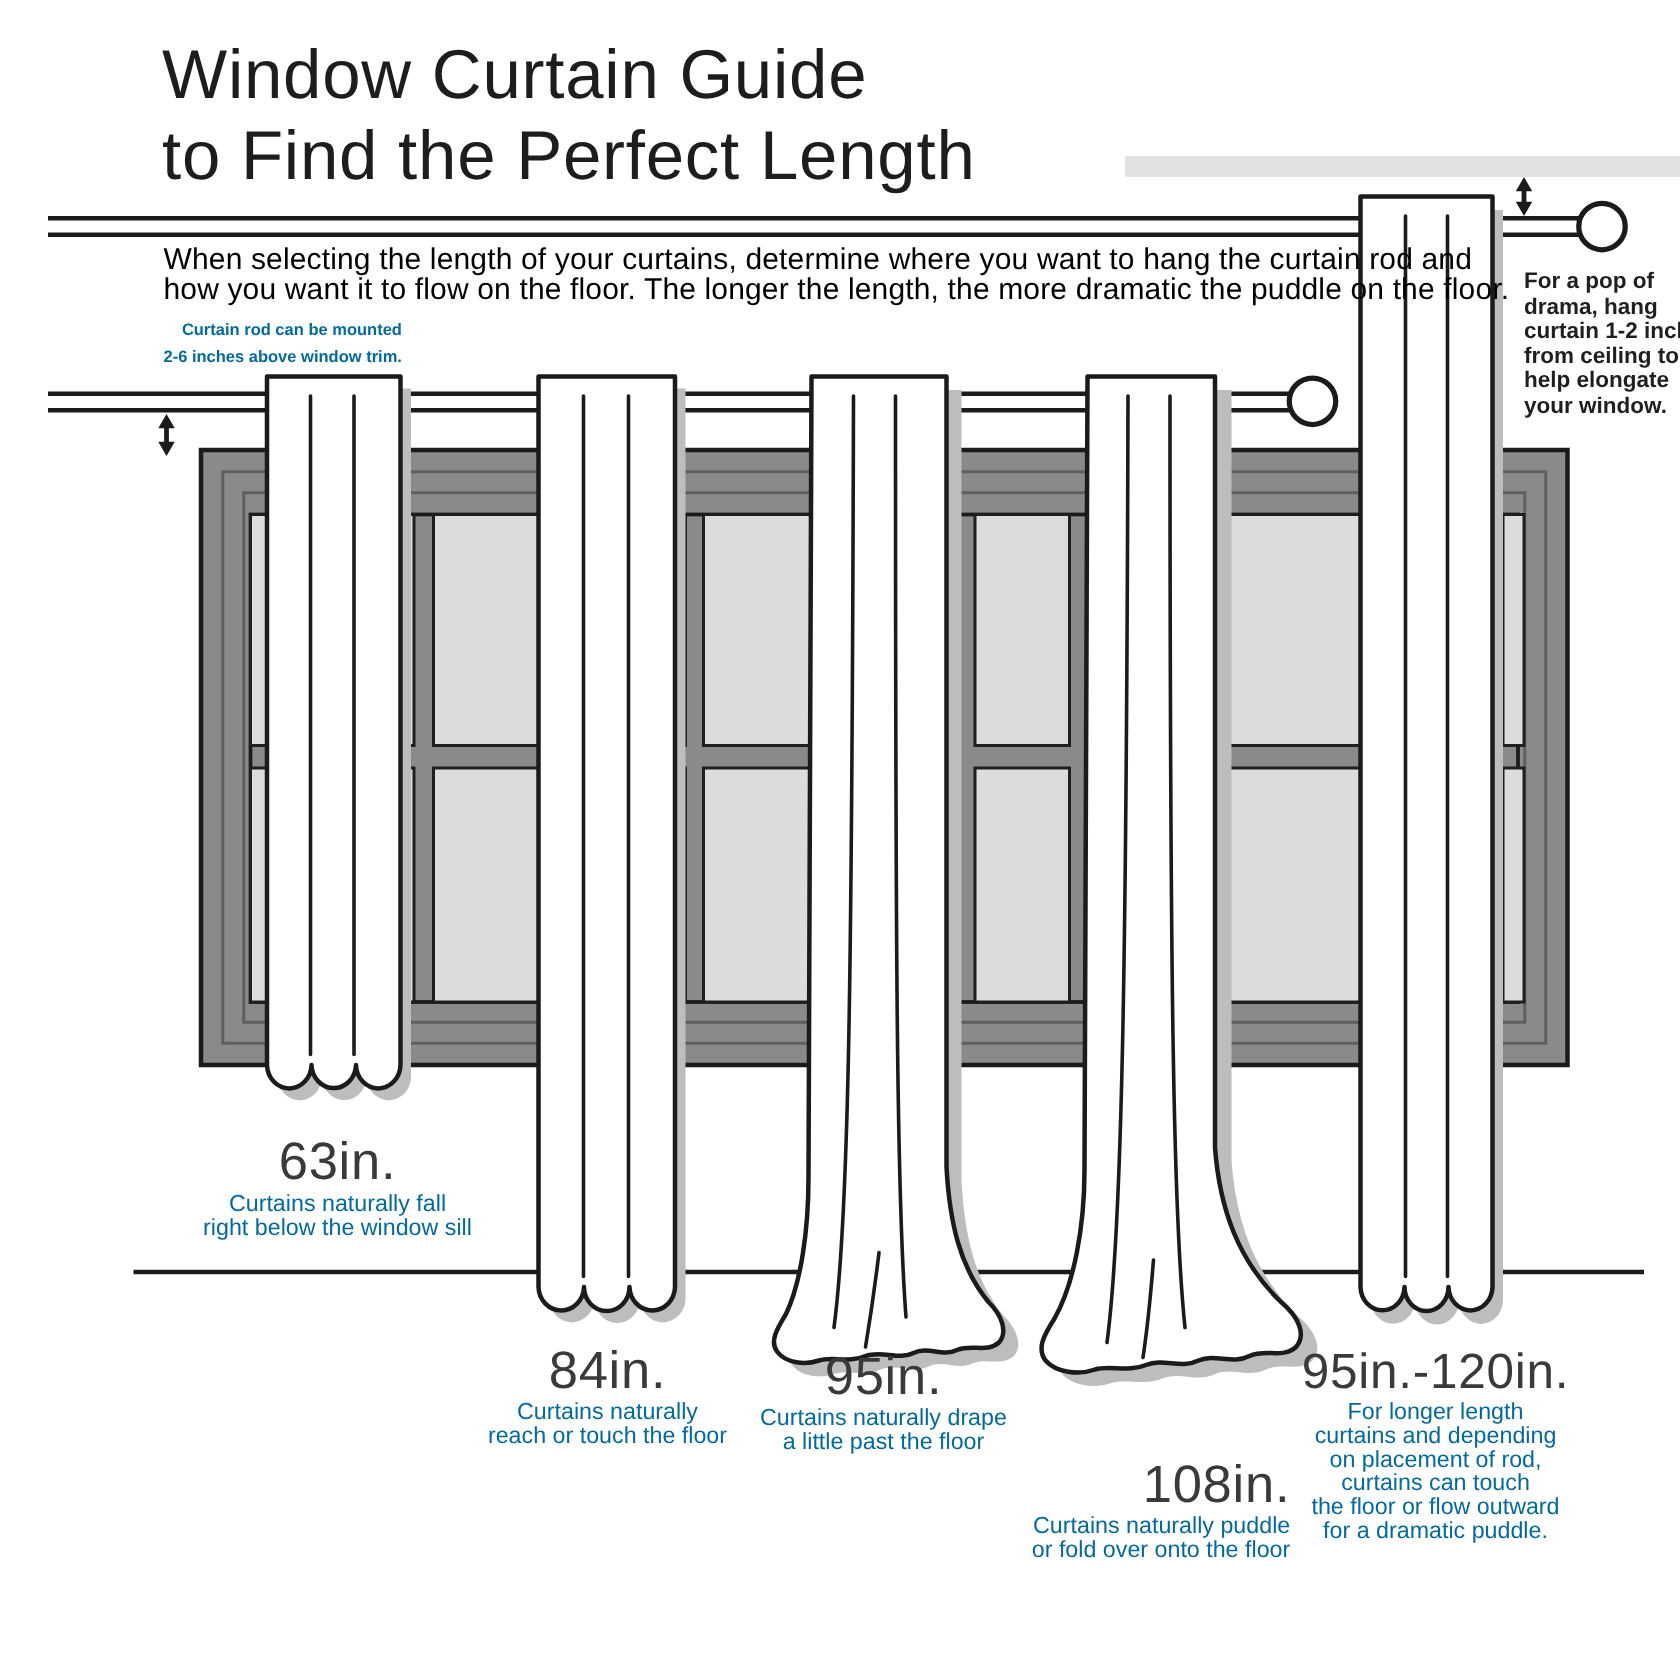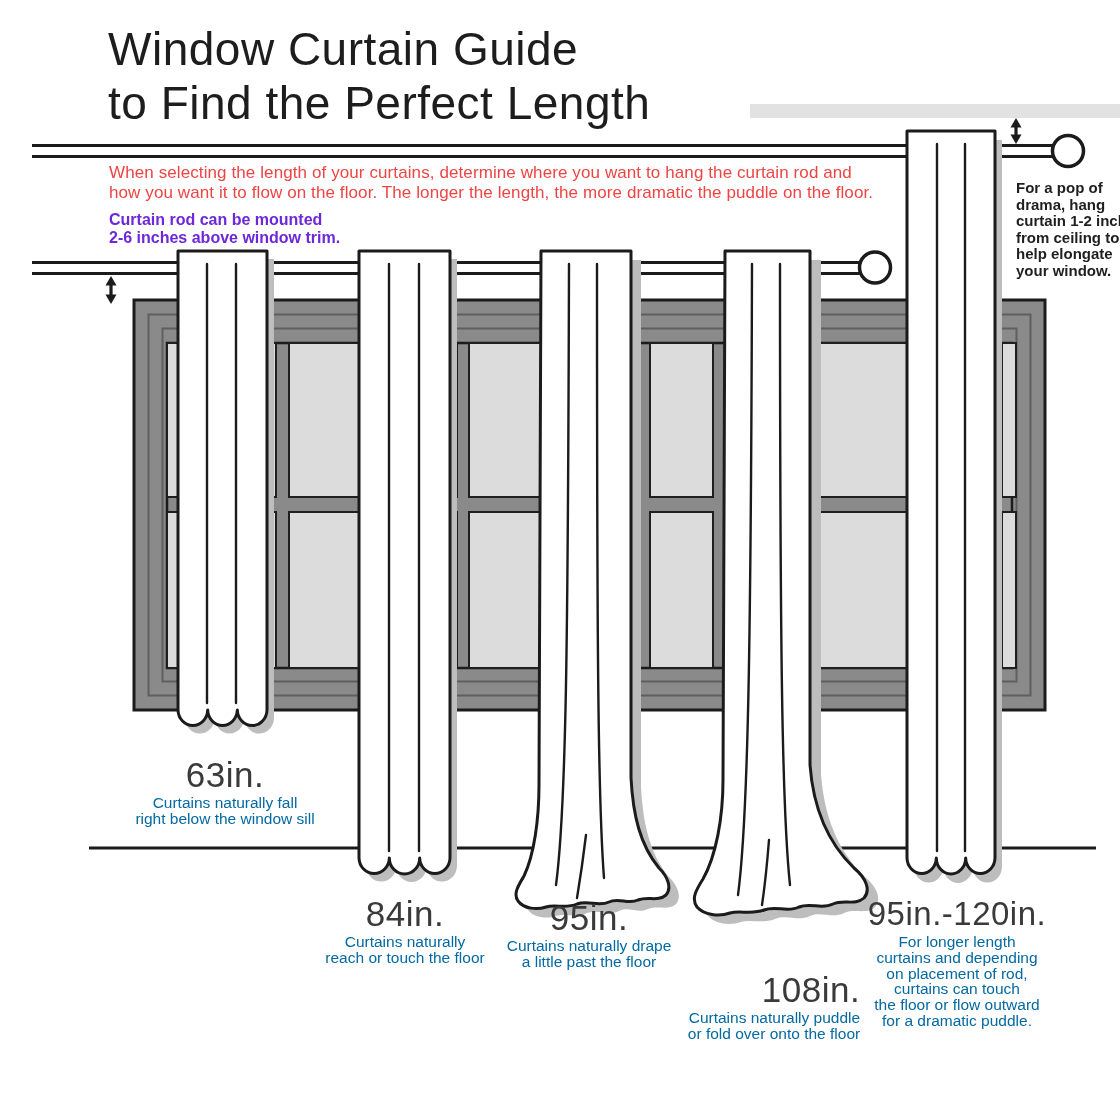--- a/index.html
+++ b/index.html
@@ -9,25 +9,25 @@
   }
   .stage svg.illustration{position:absolute;left:0;top:0;}
   .pre{white-space:pre-line;}
   .title{
     position:absolute;left:76px;top:22px;
     font-size:46px;line-height:54px;font-weight:400;letter-spacing:0.5px;
     color:#1d1d1d;
   }
   .intro{
     position:absolute;left:77px;top:163px;
-    font-size:17px;line-height:20px;color:#ef4444;letter-spacing:0.1px;
+    font-size:20px;line-height:20px;color:#000000;letter-spacing:0.1px;
   }
   .rod-note{
     position:absolute;left:77px;top:211px;
-    font-size:16px;line-height:18px;font-weight:700;color:#6d28d9;
+    font-size:11px;line-height:18px;font-weight:700;color:#0369a1;text-align:right;
   }
   .ceiling-note{
     position:absolute;left:984px;top:180px;
     font-size:15px;line-height:16.5px;font-weight:700;color:#1f1f1f;
   }
   .len-label{
     position:absolute;transform:translateX(-50%);text-align:center;
   }
   .len-label .num{
     font-size:35px;line-height:36px;font-weight:400;letter-spacing:0.5px;color:#3a3a3a;

